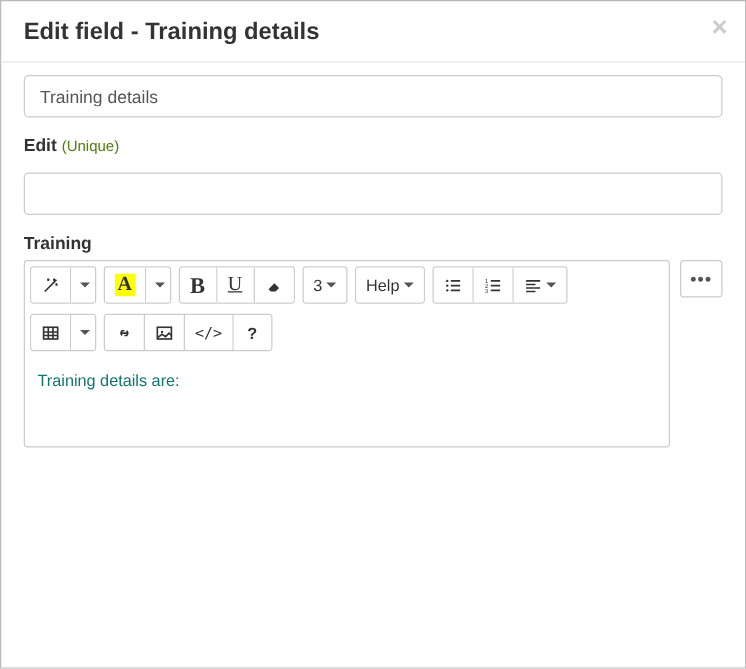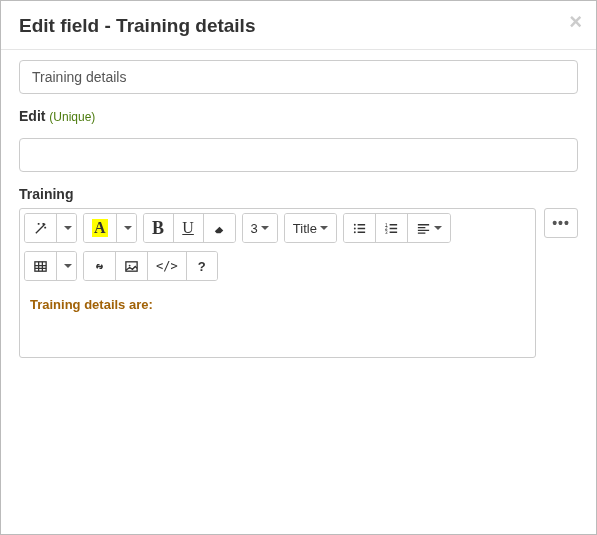--- a/index.html
+++ b/index.html
@@ -128,22 +128,22 @@
     font-size: 16px;
     padding: 0 2px;
   }
   .b-serif { font-family: "Times New Roman", serif; font-weight: bold; font-size: 18px; }
   .u-txt { text-decoration: underline; font-family: "Times New Roman", serif; font-size: 16px; }
   svg.icon { width: 15px; height: 15px; stroke: #333; fill: none; stroke-width: 1.4; }
   svg.icon-fill { fill: #333; stroke: none; }
   .editor-area {
     padding: 10px 10px 30px 10px;
     font-size: 13px;
-    font-weight: bold;
-    color: #a16207;
+    font-weight: normal;
+    color: #0f766e;
     min-height: 70px;
   }
   .overflow-btn {
     border: 1px solid #ccc;
     border-radius: 3px;
     background: #fff;
     width: 34px;
     height: 30px;
     cursor: pointer;
     font-weight: bold;
@@ -228,21 +228,21 @@
 
             <span class="btn-group">
               <button class="tb-btn">
                 <span>3</span>
                   <span class="caret"></span>
               </button>
             </span>
 
             <span class="btn-group">
               <button class="tb-btn">
-                <span>Title</span>
+                <span>Help</span>
                   <span class="caret"></span>
               </button>
             </span>
 
             <span class="btn-group">
               <button class="tb-btn">
                 <svg class="icon" viewBox="0 0 16 16">
                     <circle cx="3" cy="4" r="1" fill="#333" stroke="none"></circle>
                     <circle cx="3" cy="8" r="1" fill="#333" stroke="none"></circle>
                     <circle cx="3" cy="12" r="1" fill="#333" stroke="none"></circle>

